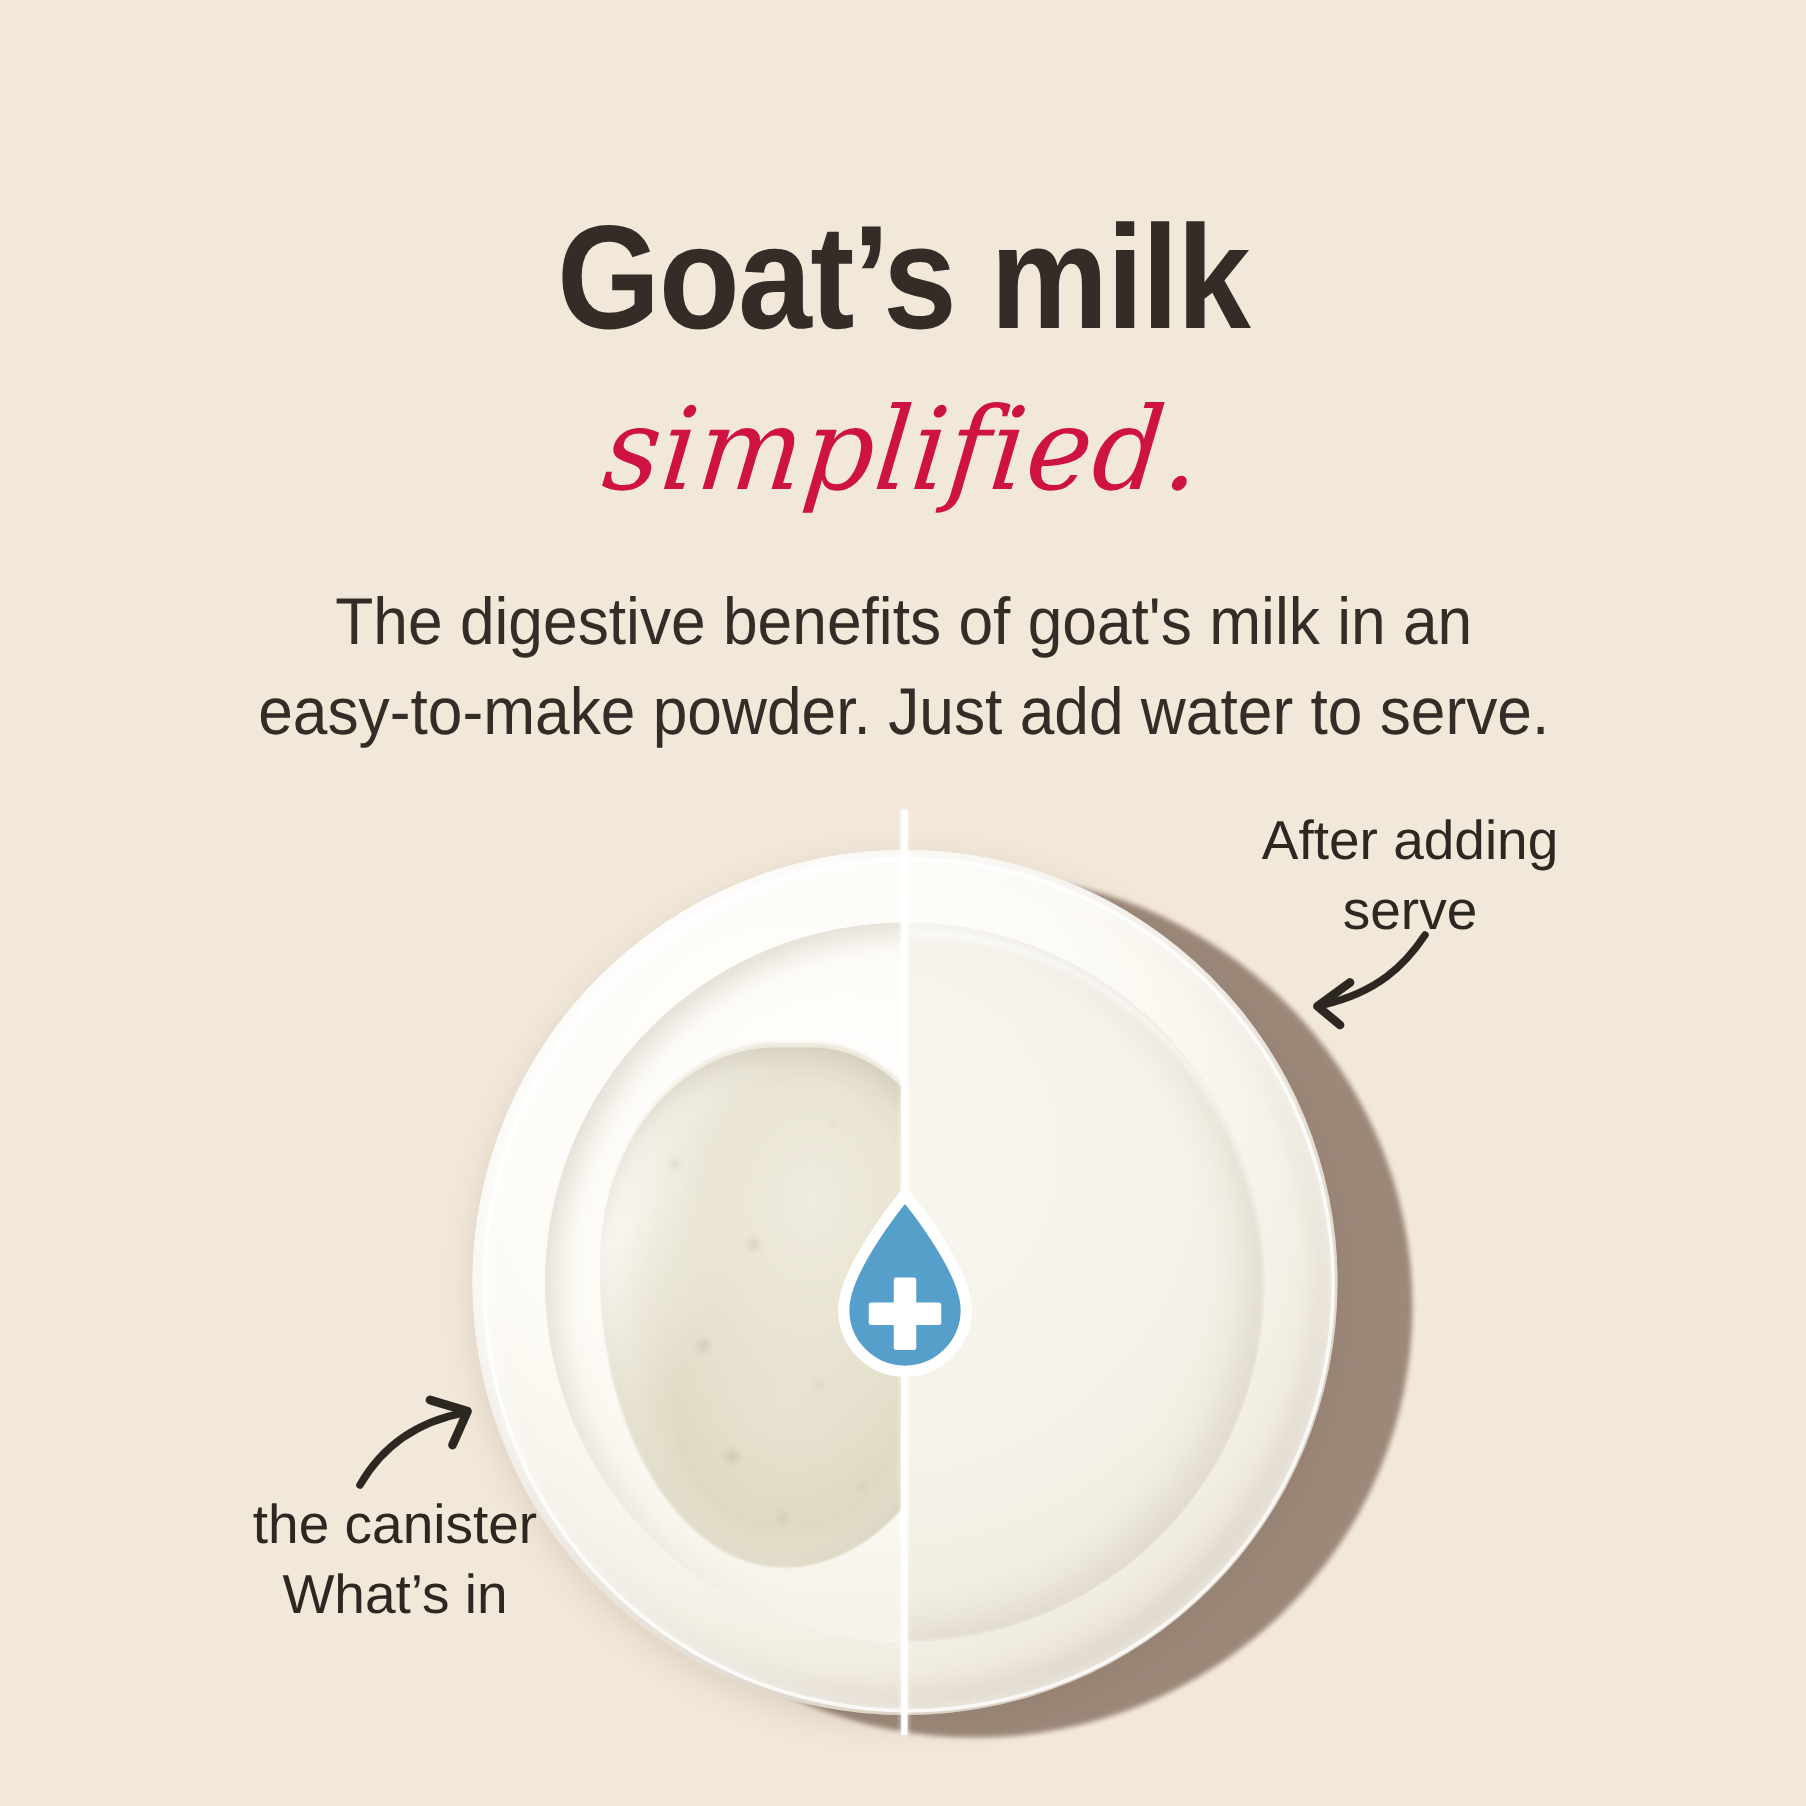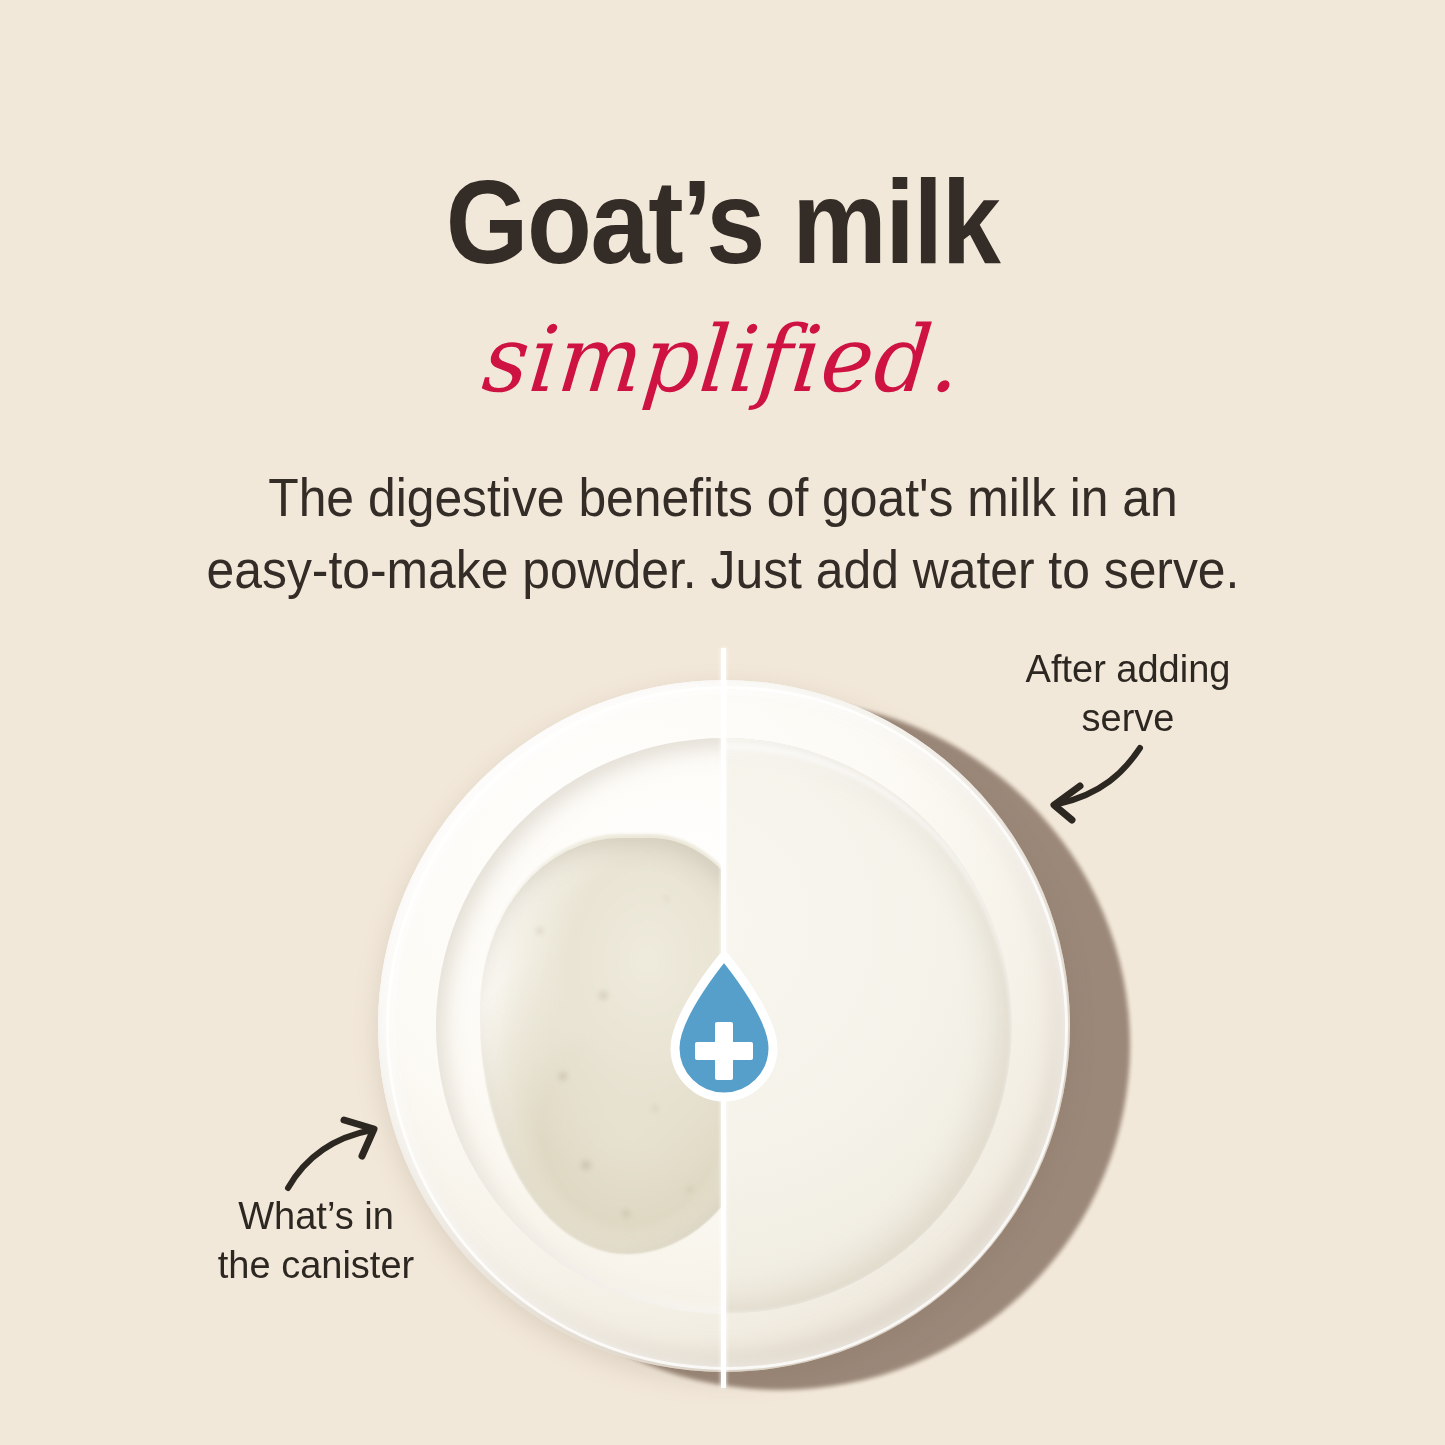--- a/index.html
+++ b/index.html
@@ -260,21 +260,21 @@
     height: 150px;
     z-index: 8;
   }
   .droplet svg { display: block; width: 126px; height: 150px; }
 
   
   .label {
     position: absolute;
     font-family: "Liberation Sans", sans-serif;
     font-weight: 400;
-    font-size: 38px;
+    font-size: 44px;
     line-height: 1.28;
     color: #2D2722;
     text-align: center;
     white-space: nowrap;
   }
   .label-right { left: 978px; top: 645px; width: 300px; }
   .label-left  { left: 166px; top: 1192px; width: 300px; }
 
   .arrow { position: absolute; }
   .arrow svg { display: block; overflow: visible; }
@@ -340,18 +340,18 @@
       </svg>
     </div>
 
     <div class="arrow arrow-left">
       <svg viewBox="0 0 110 84" xmlns="http://www.w3.org/2000/svg">
         <path d="M6 76 C22 48 48 26 90 18" fill="none" stroke="#2D2722" stroke-width="6" stroke-linecap="round"></path>
         <path d="M62 8 L92 17 L80 44" fill="none" stroke="#2D2722" stroke-width="7" stroke-linecap="round" stroke-linejoin="round"></path>
       </svg>
     </div>
     <div class="label label-left">
+      <div>the canister</div>
       <div>What’s in</div>
-      <div>the canister</div>
     </div>
 
   </div>
 </div>
 
 </body></html>

